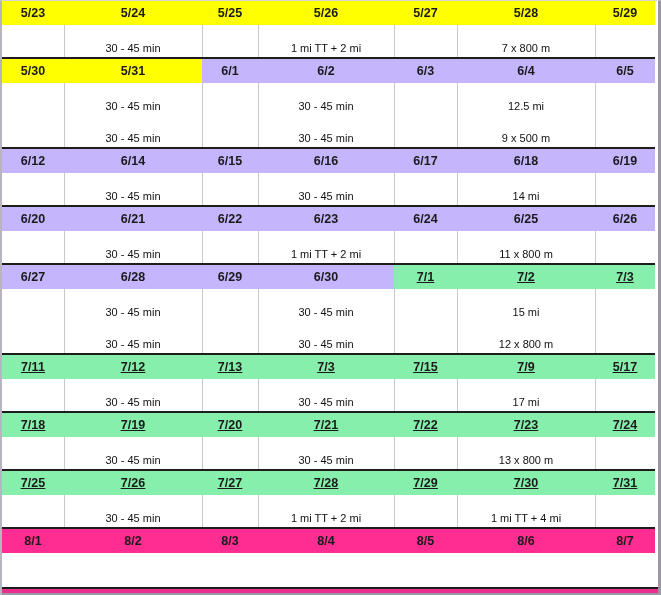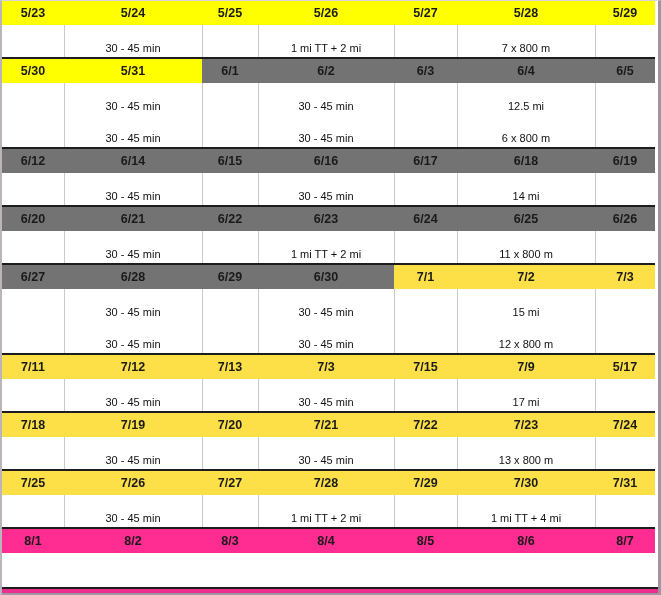--- a/index.html
+++ b/index.html
@@ -72,22 +72,22 @@
     white-space: nowrap;
     letter-spacing: 0.1px;
   }
   tr.date-row.first > td {
     border-top: 0;
     margin-top: 43px;
   }
 
   
   td.phase-yellow { background: #ffff00; color: #1a1a1a; }
-  td.phase-orange { background: #737373; color: #1a1a1a; }
-  td.phase-red    { background: #fde047; color: #ffffff; }
+  td.phase-orange { background: #c4b5fd; color: #1a1a1a; }
+  td.phase-red    { background: #86efac; color: #ffffff; text-decoration: underline; }
   td.phase-pink   { background: #ff2d92; color: #1a1a1a; }
 
   
   tr.work-row > td {
     height: 29px;
     padding: 0 2px 3px 2px;
     margin: 0;
     text-align: center;
     vertical-align: bottom;
     font-size: 11px;
@@ -229,21 +229,21 @@
             <td>
               <span class="work-text"></span>
             </td>
             <td>
               <span class="work-text">30 - 45 min</span>
             </td>
             <td>
               <span class="work-text"></span>
             </td>
             <td>
-              <span class="work-text">6 x 800 m</span>
+              <span class="work-text">9 x 500 m</span>
             </td>
             <td>
               <span class="work-text"></span>
             </td>
           </tr>
           <tr class="date-row">
             <td class="phase-orange">6/12</td>
             <td class="phase-orange">6/14</td>
             <td class="phase-orange">6/15</td>
             <td class="phase-orange">6/16</td>

